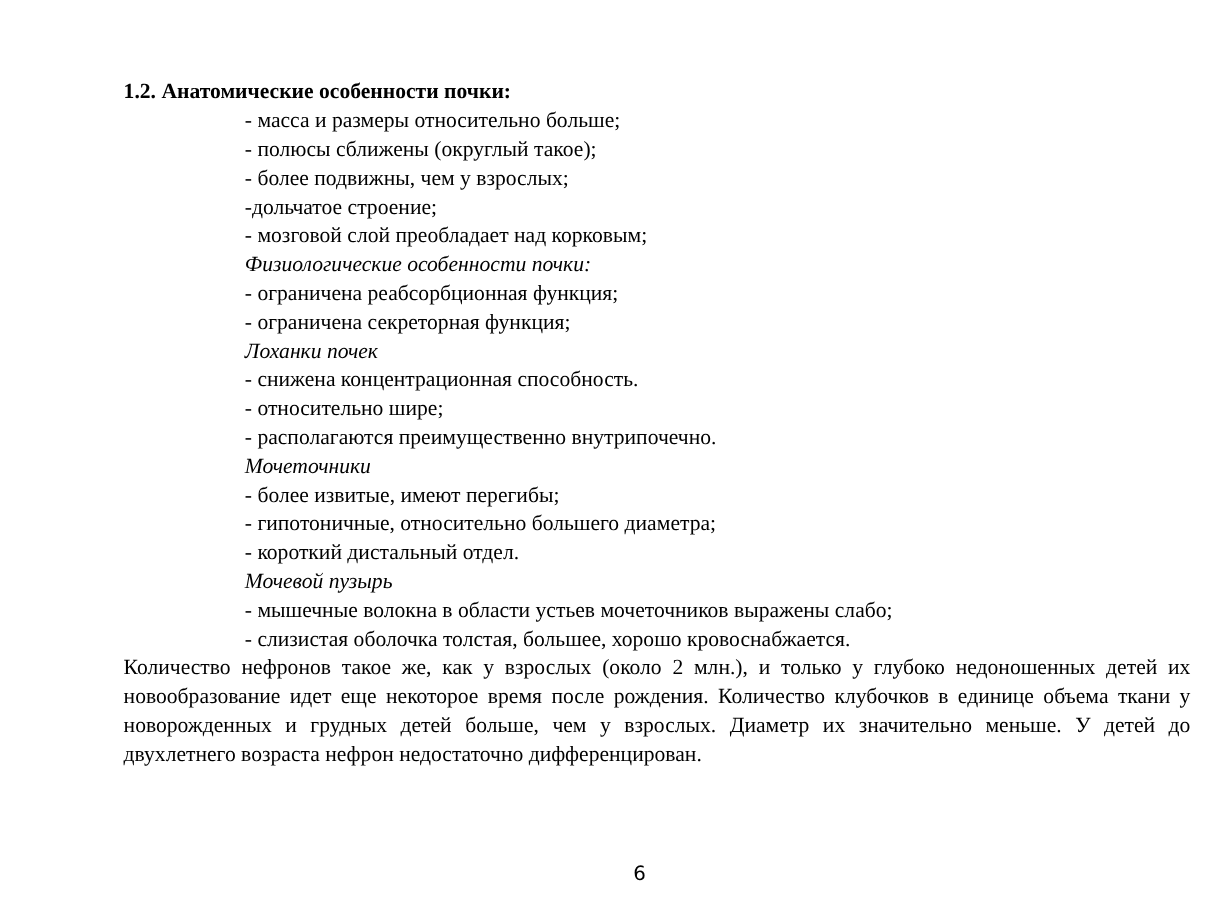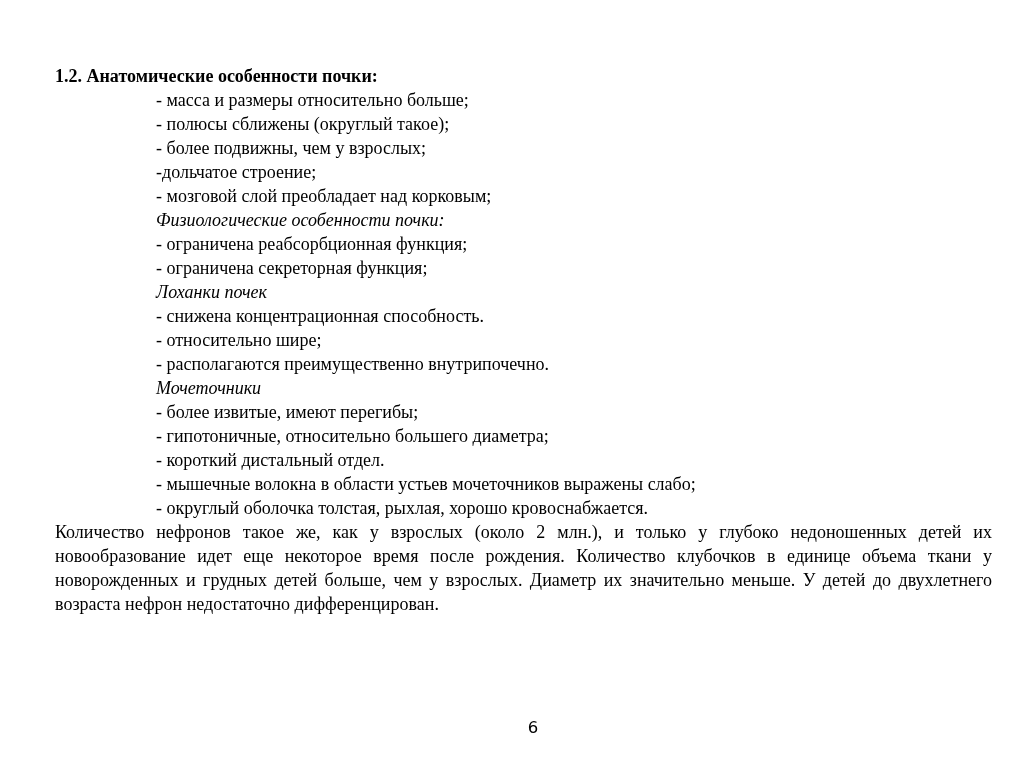--- a/index.html
+++ b/index.html
@@ -8,20 +8,21 @@
     width: 1024px;
     height: 767px;
     background: #ffffff;
     color: #000000;
     font-family: "Liberation Serif", serif;
     font-size: 18px;
     overflow: hidden;
   }
   .content {
     padding: 64px 32px 0 55px;
+    margin-left: 48px;
   }
   .heading {
     font-weight: bold;
     line-height: 24px;
     white-space: nowrap;
   }
   .line {
     line-height: 24px;
     white-space: nowrap;
   }
@@ -64,21 +65,22 @@
         <div class="line item">- ограничена реабсорбционная функция;</div>
         <div class="line item">- ограничена секреторная функция;</div>
         <div class="line subheading">Лоханки почек</div>
         <div class="line item">- снижена концентрационная способность.</div>
         <div class="line item">- относительно шире;</div>
         <div class="line item">- располагаются преимущественно внутрипочечно.</div>
         <div class="line subheading">Мочеточники</div>
         <div class="line item">- более извитые, имеют перегибы;</div>
         <div class="line item">- гипотоничные, относительно большего диаметра;</div>
         <div class="line item">- короткий дистальный отдел.</div>
+        <div class="line subheading">Мочевой пузырь</div>
         <div class="line item">- мышечные волокна в области устьев мочеточников выражены слабо;</div>
-        <div class="line item">- округлый оболочка толстая, рыхлая, хорошо кровоснабжается.</div>
+        <div class="line item">- слизистая оболочка толстая, большее, хорошо кровоснабжается.</div>
       </div>
 
     <div class="closing">Количество нефронов такое же, как у взрослых (около 2 млн.), и только у глубоко недоношенных детей их новообразование идет еще некоторое время после рождения. Количество клубочков в единице объема ткани у новорожденных и грудных детей больше, чем у взрослых. Диаметр их значительно меньше. У детей до двухлетнего возраста нефрон недостаточно дифференцирован.</div>
   </div>
 
   <div class="page-number">6</div>
 </div>
 
 </body></html>

